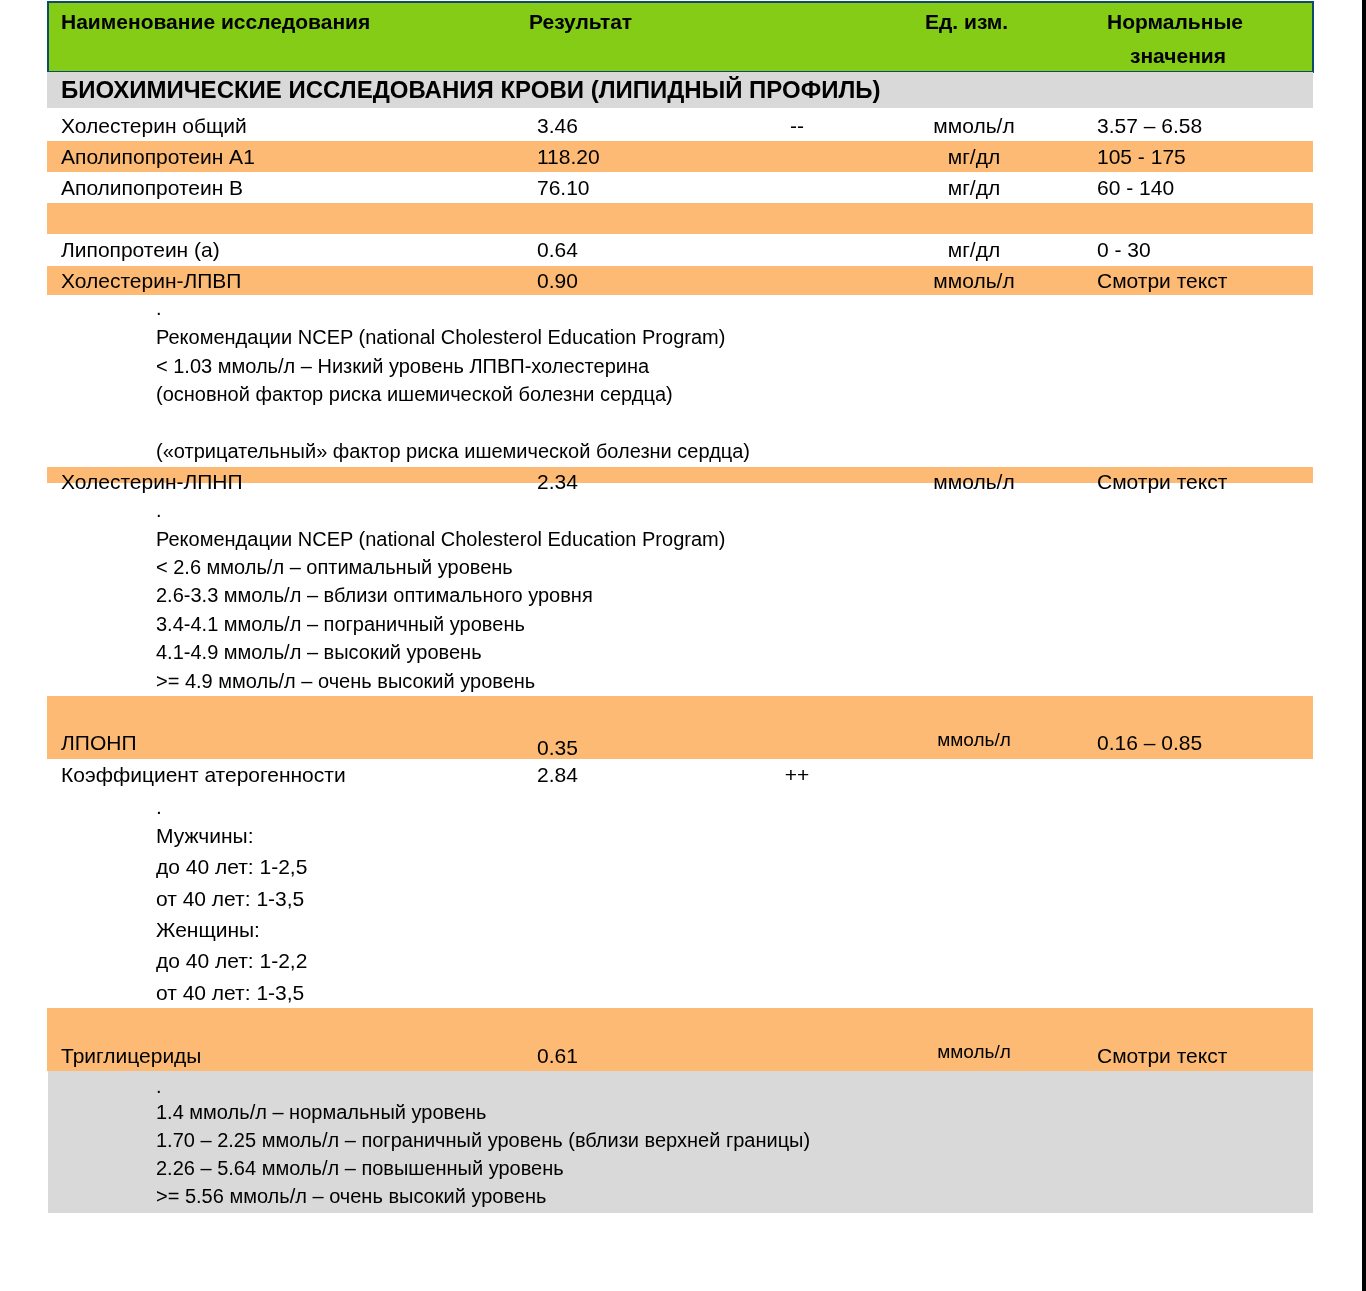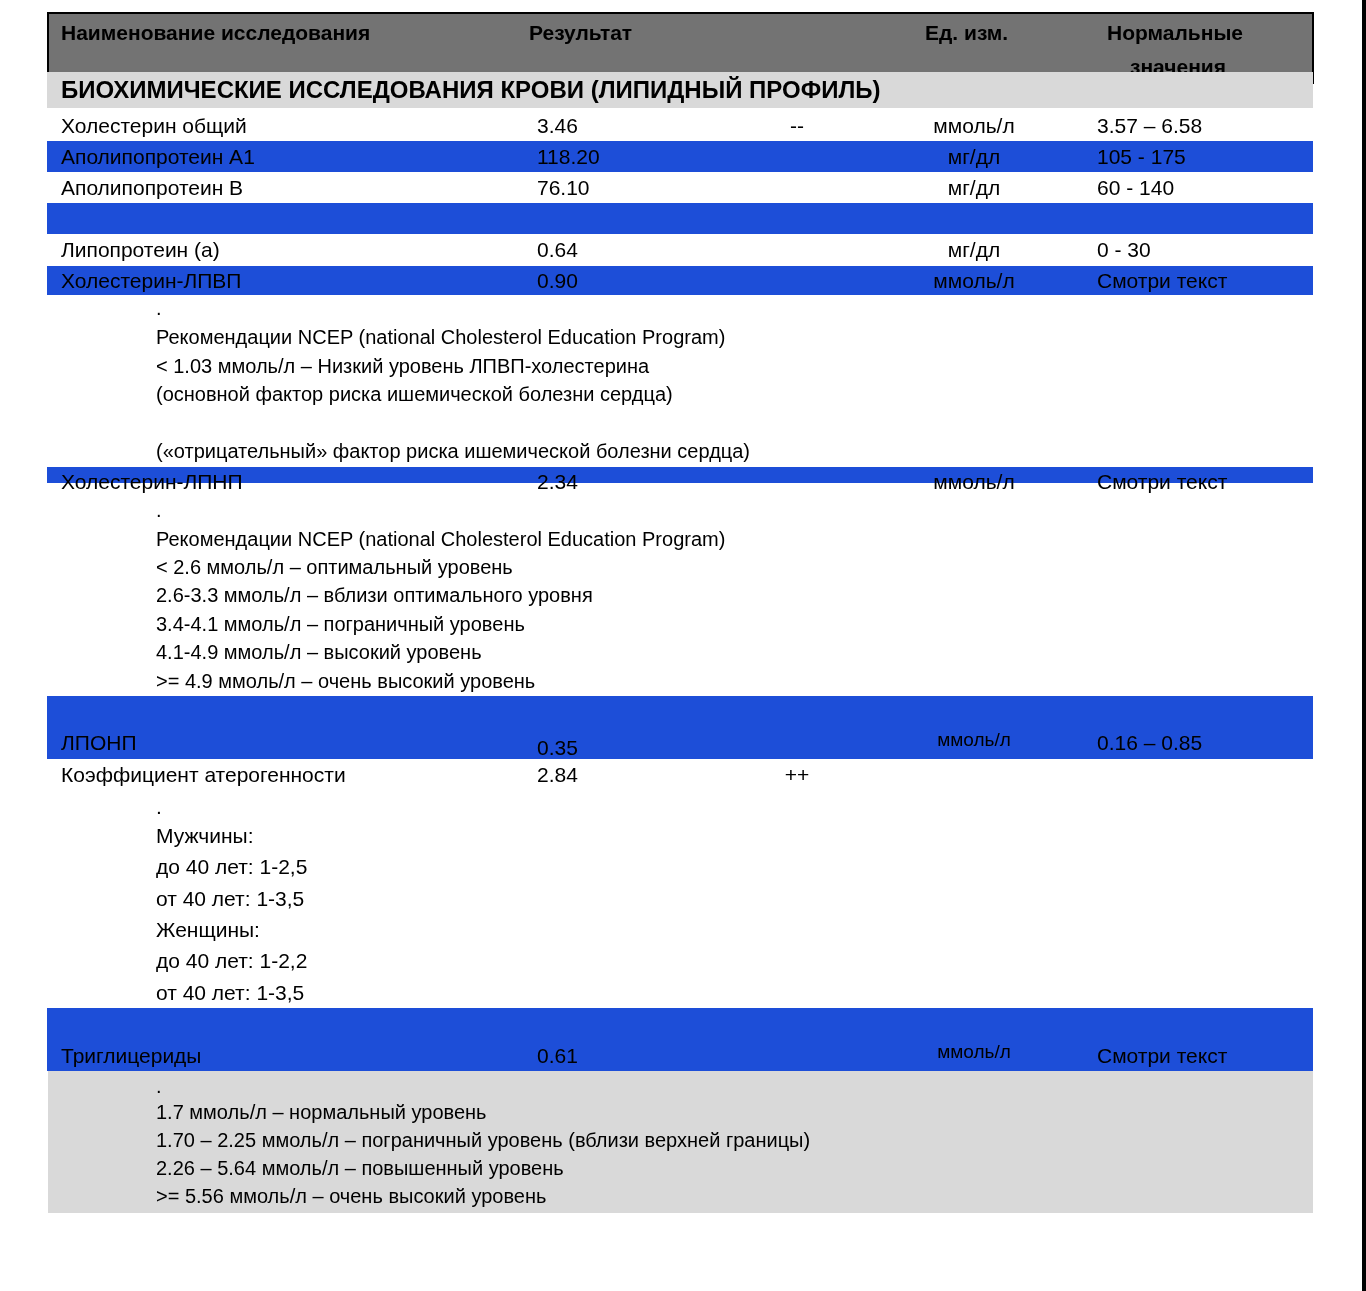--- a/index.html
+++ b/index.html
@@ -1,26 +1,26 @@
 <!DOCTYPE html>
 <html><head>
 <meta charset="utf-8">
 <style>
   html, body { margin: 0; padding: 0; background: #ffffff; }
   body { width: 1366px; height: 1291px; position: relative; overflow: hidden;
          font-family: "Liberation Sans", "DejaVu Sans", sans-serif; color: #000; }
   .right-bar { position: absolute; left: 1362px; top: 0; width: 4px; height: 1291px; background: #000; }
-  .header { position: absolute; left: 47px; top: 12px; width: 1263px; height: 68px;
-            background: #737373; border: 2px solid #000000; box-sizing: content-box; }
+  .header { position: absolute; left: 47px; top: 1px; width: 1263px; height: 68px;
+            background: #84cc16; border: 2px solid #0c4a6e; box-sizing: content-box; }
   .header .h { position: absolute; font-weight: bold; font-size: 21px; line-height: 34px; }
   .section-title { position: absolute; left: 47px; top: 72px; width: 1266px; height: 36px;
                    background: #d9d9d9; font-weight: bold; font-size: 24px; line-height: 36px;
                    padding-left: 14px; box-sizing: border-box; }
   .row { position: absolute; left: 47px; width: 1266px; font-size: 21px; }
-  .row.gray { background: #1d4ed8; text-decoration: underline; }
+  .row.gray { background: #fdba74; text-decoration: underline; }
   .cell { position: absolute; white-space: nowrap; }
   .c-name { left: 14px; }
   .c-res { left: 490px; width: 100px; text-align: left; }
   .c-flag { left: 720px; width: 60px; text-align: center; }
   .c-unit { left: 847px; width: 160px; text-align: center; }
   .c-norm { left: 1050px; width: 176px; text-align: left; }
   .note { position: absolute; left: 47px; width: 1266px; font-size: 20px; }
   .note.gray { background: #d9d9d9; }
   .note .line { position: absolute; left: 109px; white-space: nowrap; }
   .unit-small { font-size: 19px; }
@@ -128,17 +128,17 @@
 
 <div class="row gray" style="top:1008px;height:63px;">
   <span class="cell c-name" style="top:33px;line-height:30px;">Триглицериды</span>
   <span class="cell c-res" style="top:33px;line-height:30px;">0.61</span>
   <span class="cell c-unit unit-small" style="top:30px;line-height:28px;">ммоль/л</span>
   <span class="cell c-norm" style="top:33px;line-height:30px;">Смотри текст</span>
 </div>
 
 <div class="note gray" style="top:1071px;left:48px;width:1265px;height:142px;">
   <span class="line" style="top:4px;left:108px;">.</span>
-  <span class="line" style="top:30px;left:108px;">1.7 ммоль/л – нормальный уровень</span>
+  <span class="line" style="top:30px;left:108px;">1.4 ммоль/л – нормальный уровень</span>
   <span class="line" style="top:58px;left:108px;">1.70 – 2.25 ммоль/л – пограничный уровень (вблизи верхней границы)</span>
   <span class="line" style="top:86px;left:108px;">2.26 – 5.64 ммоль/л – повышенный уровень</span>
   <span class="line" style="top:114px;left:108px;">&gt;= 5.56 ммоль/л – очень высокий уровень</span>
 </div>
 
 </body></html>

